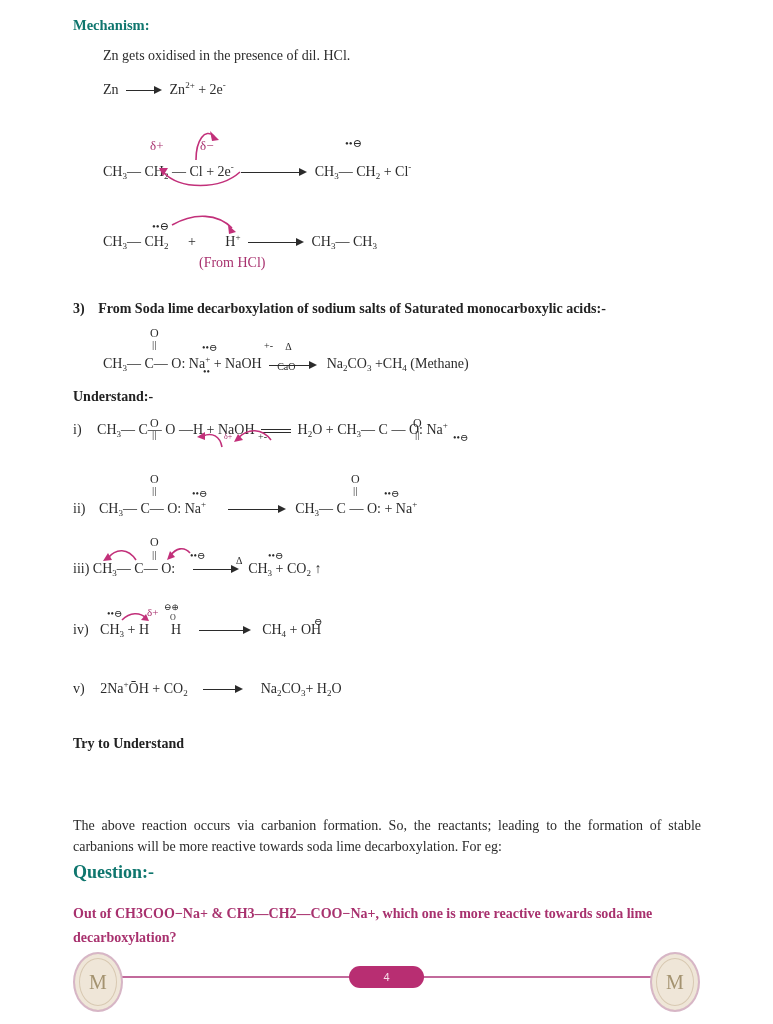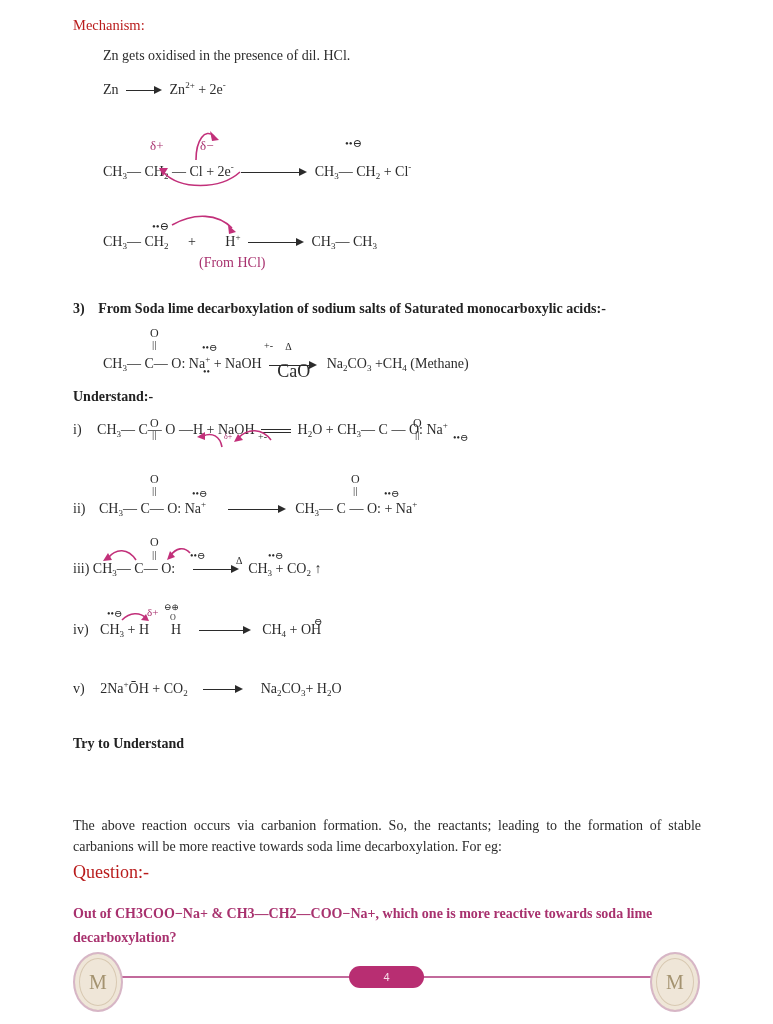--- a/index.html
+++ b/index.html
@@ -1,21 +1,21 @@
 <!DOCTYPE html>
 <html><head>
 <meta charset="utf-8">
 <style>
   html, body { margin:0; padding:0; background:#ffffff; }
   body { width:773px; height:1024px; position:relative; overflow:hidden;
          font-family:"Liberation Serif", "DejaVu Serif", serif; color:#2b2b2b; }
   .abs { position:absolute; white-space:nowrap; }
   .pink { color:#a8316e; }
   .bold { font-weight:bold; }
-  .h-mag { font-weight:normal; color:#b91c1c; font-size:14.5px; }
+  .h-mag { font-weight:bold; color:#0f766e; font-size:14.5px; }
   .txt { font-size:14px; }
   .chem { font-size:14px; }
   sub { font-size:9px; vertical-align:-3px; }
   sup { font-size:9px; vertical-align:6px; }
   .small { font-size:10px; }
   .arrow { display:inline-block; position:relative; height:1px; background:#2b2b2b; vertical-align:middle; }
   .arrow::after { content:""; position:absolute; right:-2px; top:-4px; border-left:8px solid #2b2b2b; border-top:4.5px solid transparent; border-bottom:4.5px solid transparent; }
   .para { font-size:14px; line-height:21px; white-space:normal; width:628px; text-align:justify; }
   svg.ov { position:absolute; left:0; top:0; overflow:visible; pointer-events:none; }
   .footer-line { position:absolute; left:118px; top:976px; width:540px; height:2px; background:#c26a9c; }
@@ -74,21 +74,21 @@
 
 <div class="abs chem" style="left:150px;top:326px;font-size:12px;">O</div>
 <div class="abs chem" style="left:152px;top:338px;font-size:11px;">||</div>
 <div class="abs small" style="left:202px;top:342px;">••⊖</div>
 <div class="abs small" style="left:264px;top:340px;">+-</div>
 <div class="abs chem" style="left:103px;top:354px;">
   CH<sub>3</sub>— C— O: Na<sup>+</sup> + NaOH
   <span style="display:inline-block;position:relative;width:50px;margin:0 4px;vertical-align:middle;">
     <span class="arrow" style="width:46px;"></span>
     <span style="position:absolute;left:16px;top:-16px;font-size:10px;">Δ</span>
-    <span style="position:absolute;left:8px;top:4px;font-size:18px;">CaO</span>
+    <span style="position:absolute;left:8px;top:4px;font-size:10px;">CaO</span>
   </span>
   Na<sub>2</sub>CO<sub>3</sub> +CH<sub>4</sub> <span>(Methane)</span>
 </div>
 <div class="abs small" style="left:203px;top:366px;">••</div>
 
 <div class="abs bold" style="left:73px;top:389px;font-size:14px;color:#222;">Understand:-</div>
 
 <div class="abs chem" style="left:150px;top:416px;font-size:12px;">O</div>
 <div class="abs chem" style="left:152px;top:428px;font-size:11px;">||</div>
 <div class="abs chem" style="left:413px;top:416px;font-size:12px;">O</div>

